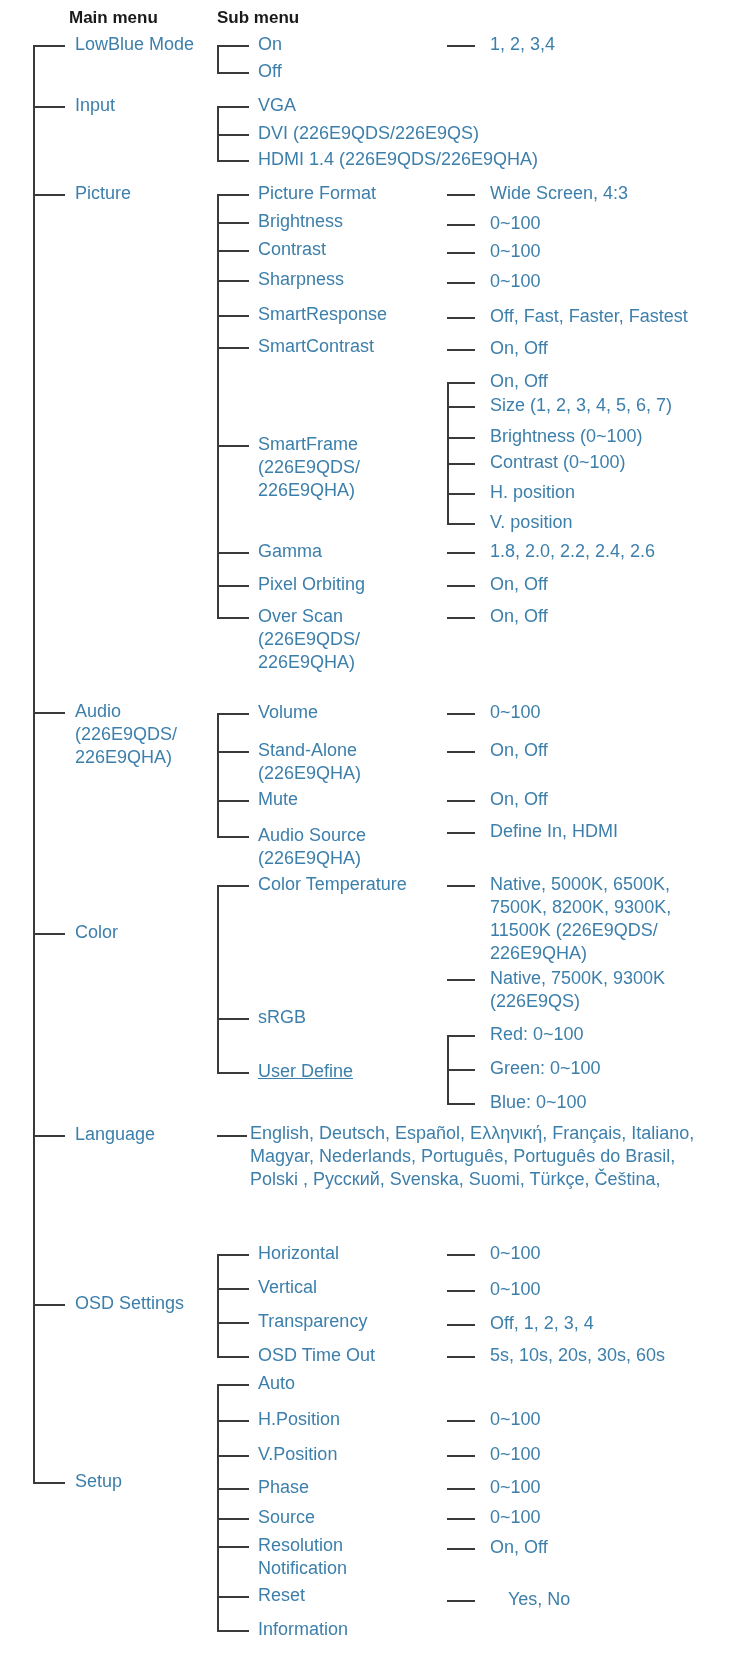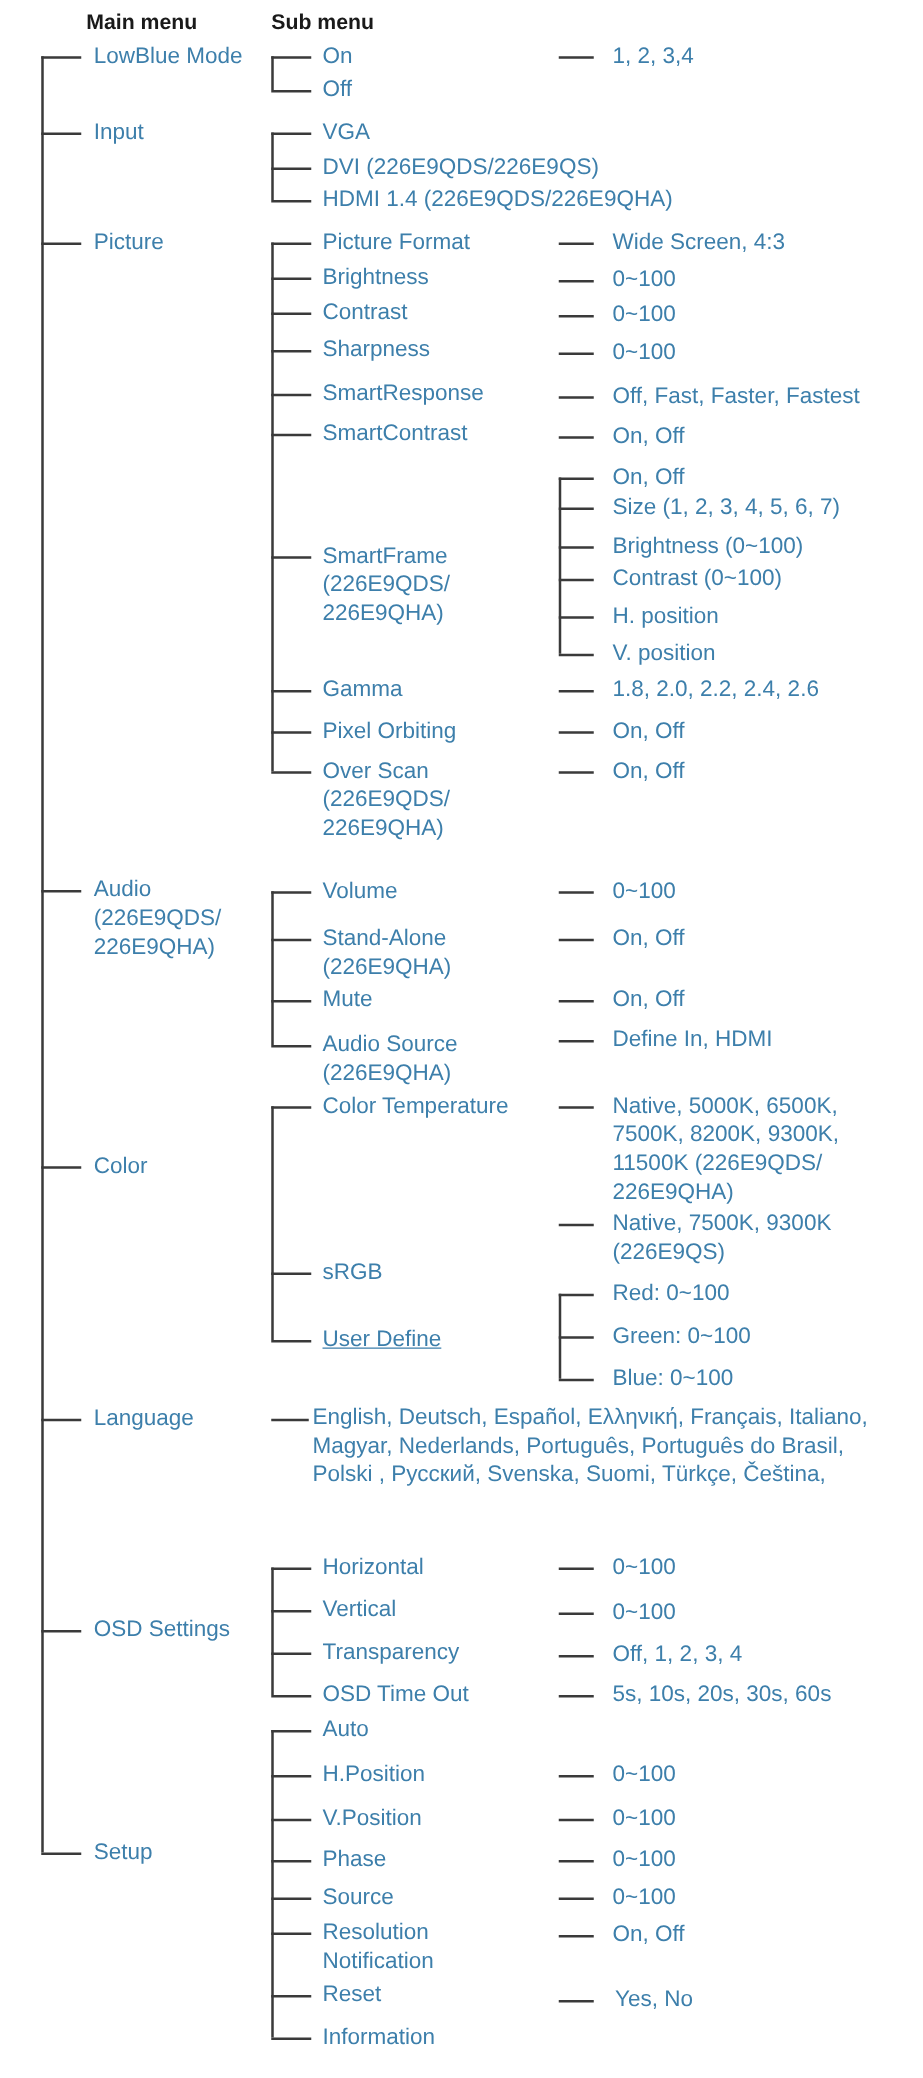--- a/index.html
+++ b/index.html
@@ -188,16 +188,16 @@
     <div class="ln h" style="left: 447px; top: 1518px; width: 28px;"></div>
     <div class="t" style="left: 490px; top: 1506px; white-space: pre;">0~100</div>
     <div class="ln h" style="left: 217px; top: 1546px; width: 32px;"></div>
     <div class="t" style="left: 258px; top: 1534px; white-space: pre;">Resolution
 Notification</div>
     <div class="ln h" style="left: 447px; top: 1548px; width: 28px;"></div>
     <div class="t" style="left: 490px; top: 1536px; white-space: pre;">On, Off</div>
     <div class="ln h" style="left: 217px; top: 1596px; width: 32px;"></div>
     <div class="t" style="left: 258px; top: 1584px; white-space: pre;">Reset</div>
     <div class="ln h" style="left: 447px; top: 1600px; width: 28px;"></div>
-    <div class="t" style="left: 492px; top: 1588px; white-space: pre;">Yes, No</div>
+    <div class="t" style="left: 508px; top: 1588px; white-space: pre;">Yes, No</div>
     <div class="ln h" style="left: 217px; top: 1630px; width: 32px;"></div>
     <div class="t" style="left: 258px; top: 1618px; white-space: pre;">Information</div>
   </div>
 
 </body></html>

